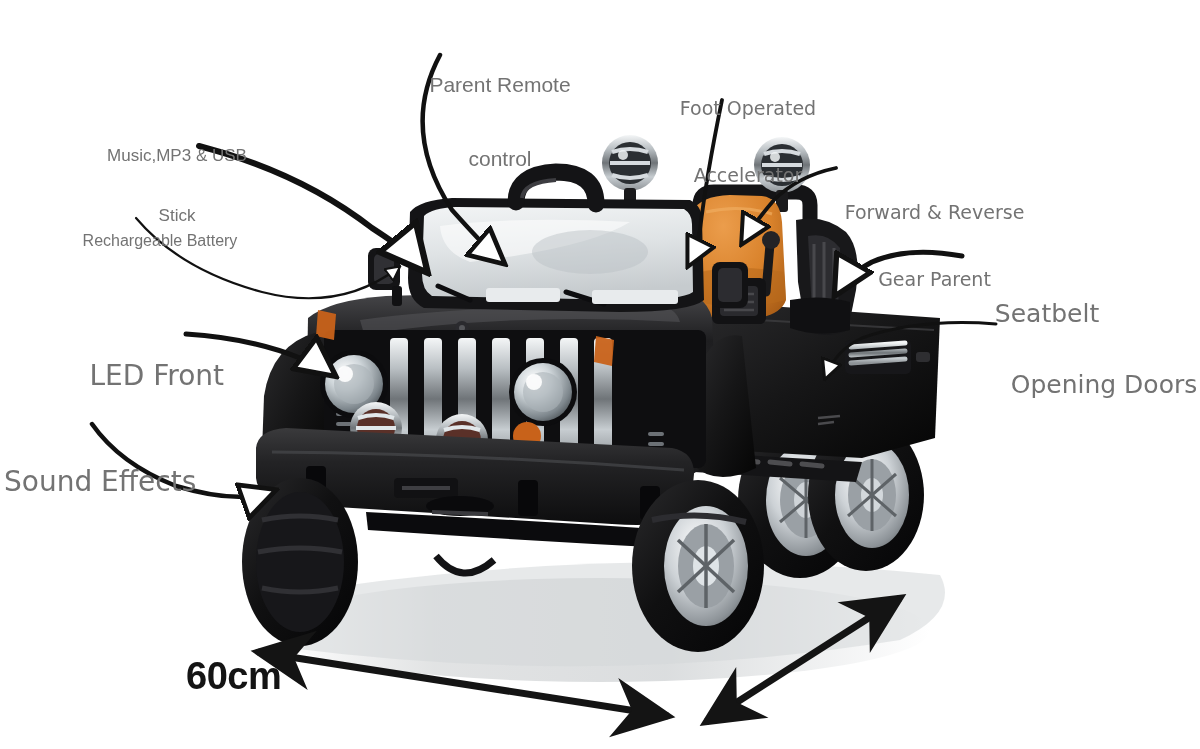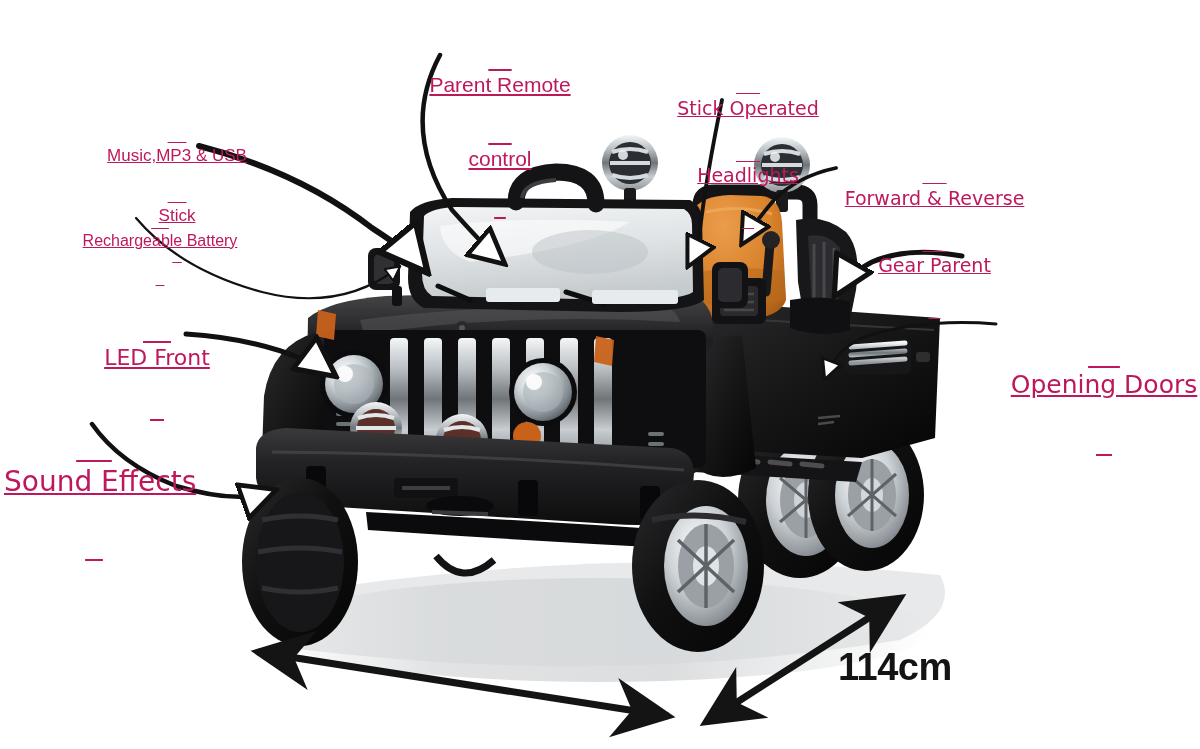--- a/index.html
+++ b/index.html
@@ -5,21 +5,21 @@
   html,body{margin:0;padding:0;background:#fff;}
   #stage{
     position:relative;
     width:1200px;height:749px;
     background:#ffffff;
     overflow:hidden;
     font-family:"Liberation Sans", sans-serif;
     color:#111;
   }
   #art{position:absolute;left:0;top:0;width:1200px;height:749px;}
-  .lbl{position:absolute;white-space:pre;color:#be185d;line-height:1.18;text-decoration:underline;}
+  .lbl{position:absolute;white-space:pre;color:#737373;line-height:1.18;}
   .lbl.ctr{text-align:center;}
   .lbl.lft{text-align:center;}
   .dim{position:absolute;font-weight:bold;color:#141414;letter-spacing:-0.5px;}
   .f-arial{font-family:"Liberation Sans", sans-serif;}
   .f-hum{font-family:"DejaVu Sans", sans-serif;}
 </style>
 </head>
 <body>
 
 <div id="stage">
@@ -350,42 +350,45 @@
     <div>Music,MP3 &amp; USB</div>
     <div>Stick</div>
   </div>
 
   <div class="lbl ctr f-arial" style="left:410px; top:23px; width:180px; font-size:21px;">
     <div>Parent Remote</div>
     <div>control</div>
   </div>
 
   <div class="lbl ctr f-hum" style="left:668px; top:52px; width:160px; font-size:19px;">
-    <div>Stick Operated</div>
-    <div>Headlights</div>
-  </div>
-
-  <div class="lbl ctr f-hum" style="left:842px; top:142px; width:185px; font-size:19px;">
+    <div>Foot Operated</div>
+    <div>Accelerator</div>
+  </div>
+
+  <div class="lbl ctr f-hum" style="left:842px; top:156px; width:185px; font-size:19px;">
     <div>Forward &amp; Reverse</div>
     <div>Gear Parent</div>
   </div>
 
   <div class="lbl lft f-arial" style="left:55px; top:194px; width:210px; font-size:16px;">
     <div>Rechargeable Battery</div>
   </div>
 
-
-  <div class="lbl ctr f-hum" style="left:82px; top:293px; width:150px; font-size:22px;">
+  <div class="lbl lft f-hum" style="left:972px; top:240px; width:150px; font-size:25px;">
+    <div>Seatbelt</div>
+  </div>
+
+  <div class="lbl ctr f-hum" style="left:74px; top:293px; width:150px; font-size:28px;text-align:right;">
     <div>LED Front</div>
   </div>
 
   <div class="lbl lft f-hum" style="left:1004px; top:311px; width:200px; font-size:25px;">
     <div>Opening Doors</div>
   </div>
 
   <div class="lbl lft f-hum" style="left:4px; top:399px; width:180px; font-size:28px;">
     <div>Sound Effects</div>
   </div>
 
-
-  <div class="dim f-arial" style="left:838px; top:646px; font-size:38px;">114cm</div>
+  <div class="dim f-arial" style="left:186px; top:655px; font-size:38px;">60cm</div>
+
 
 </div>
 
 </body></html>

